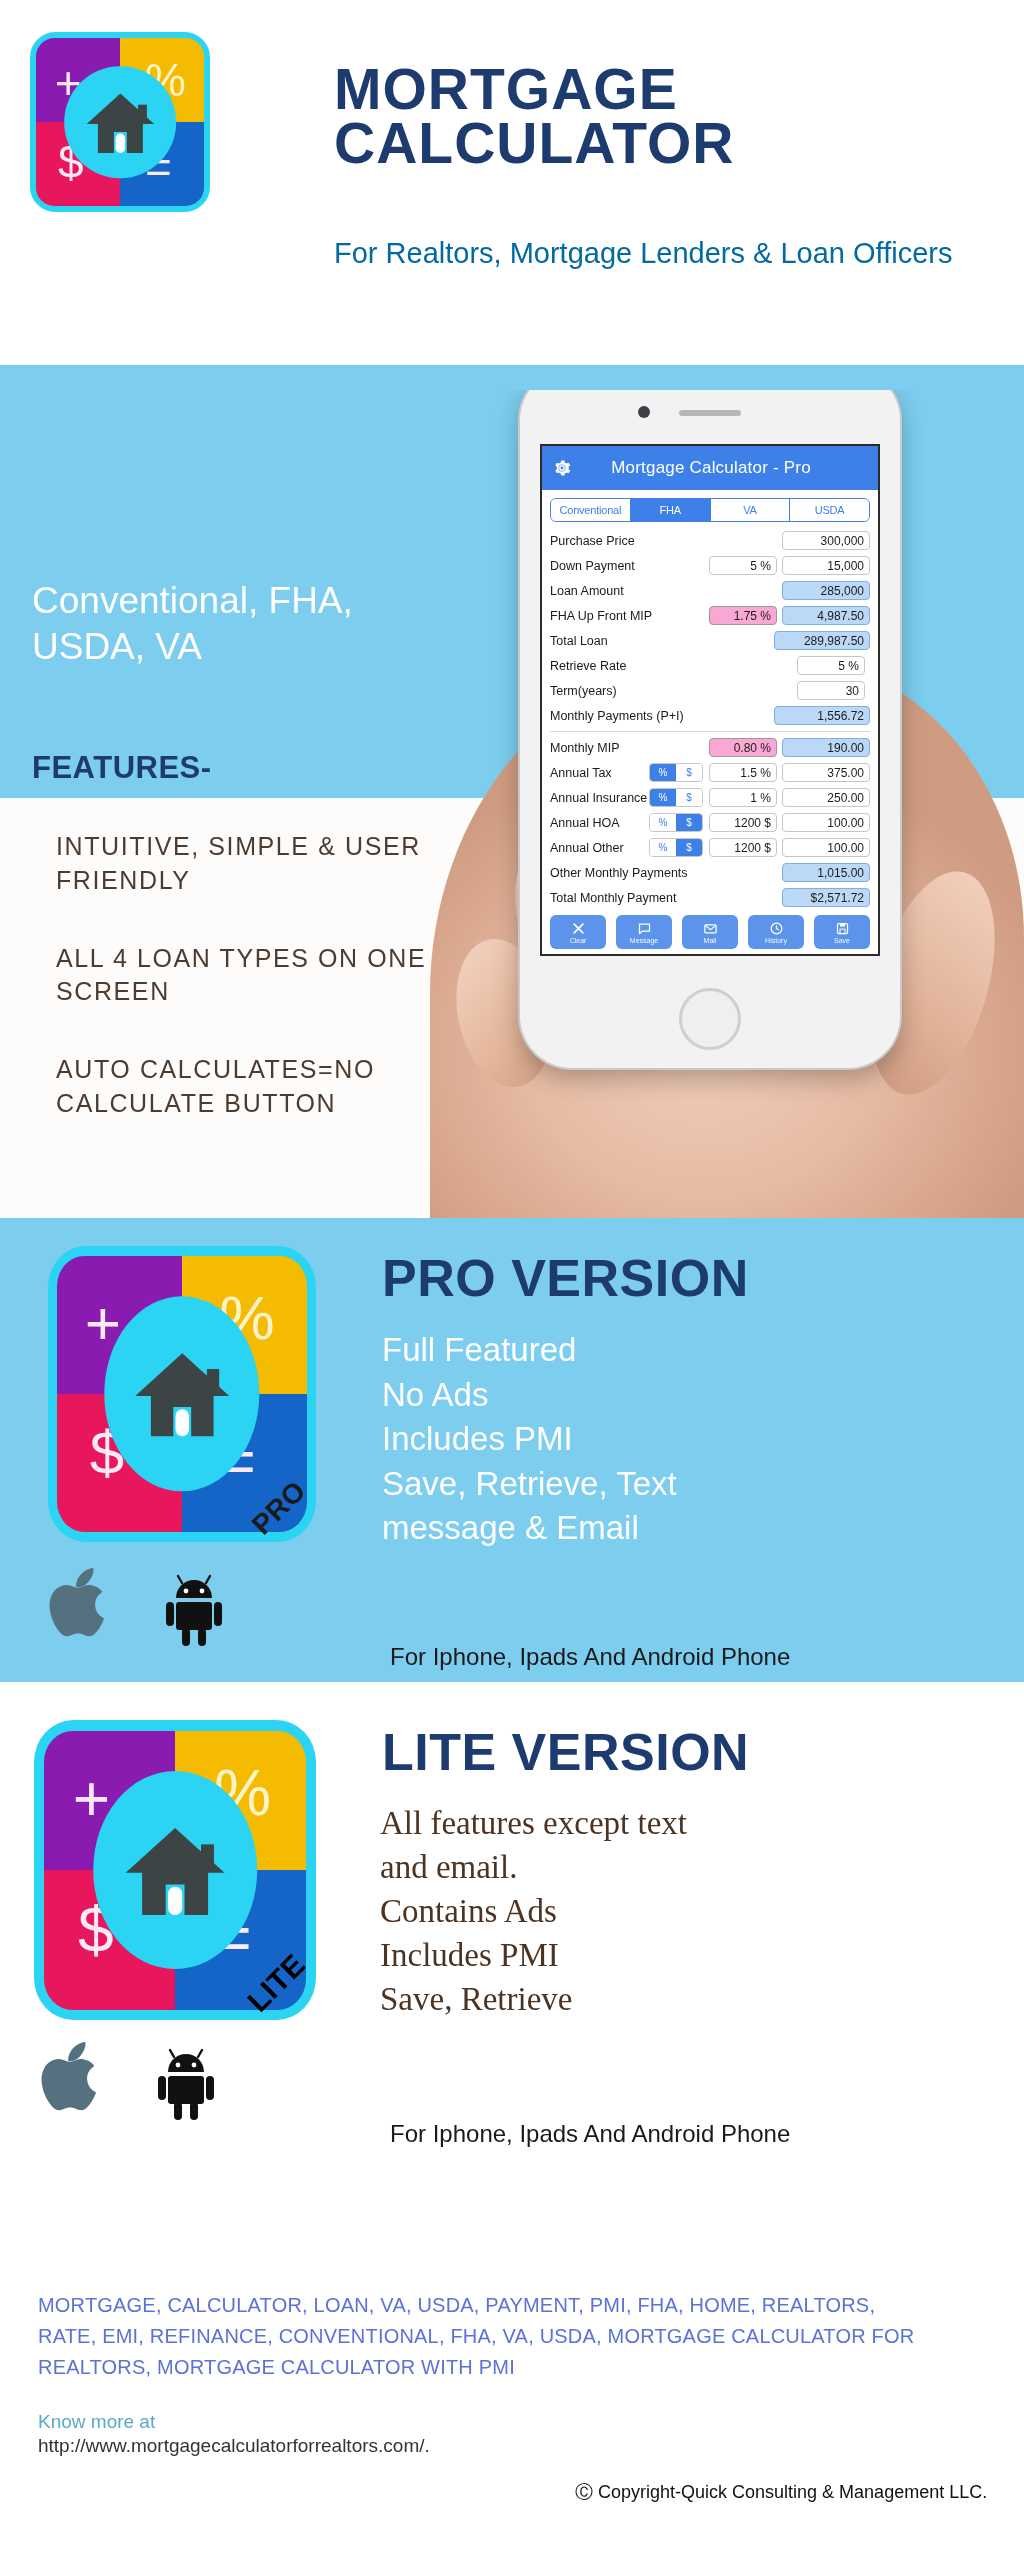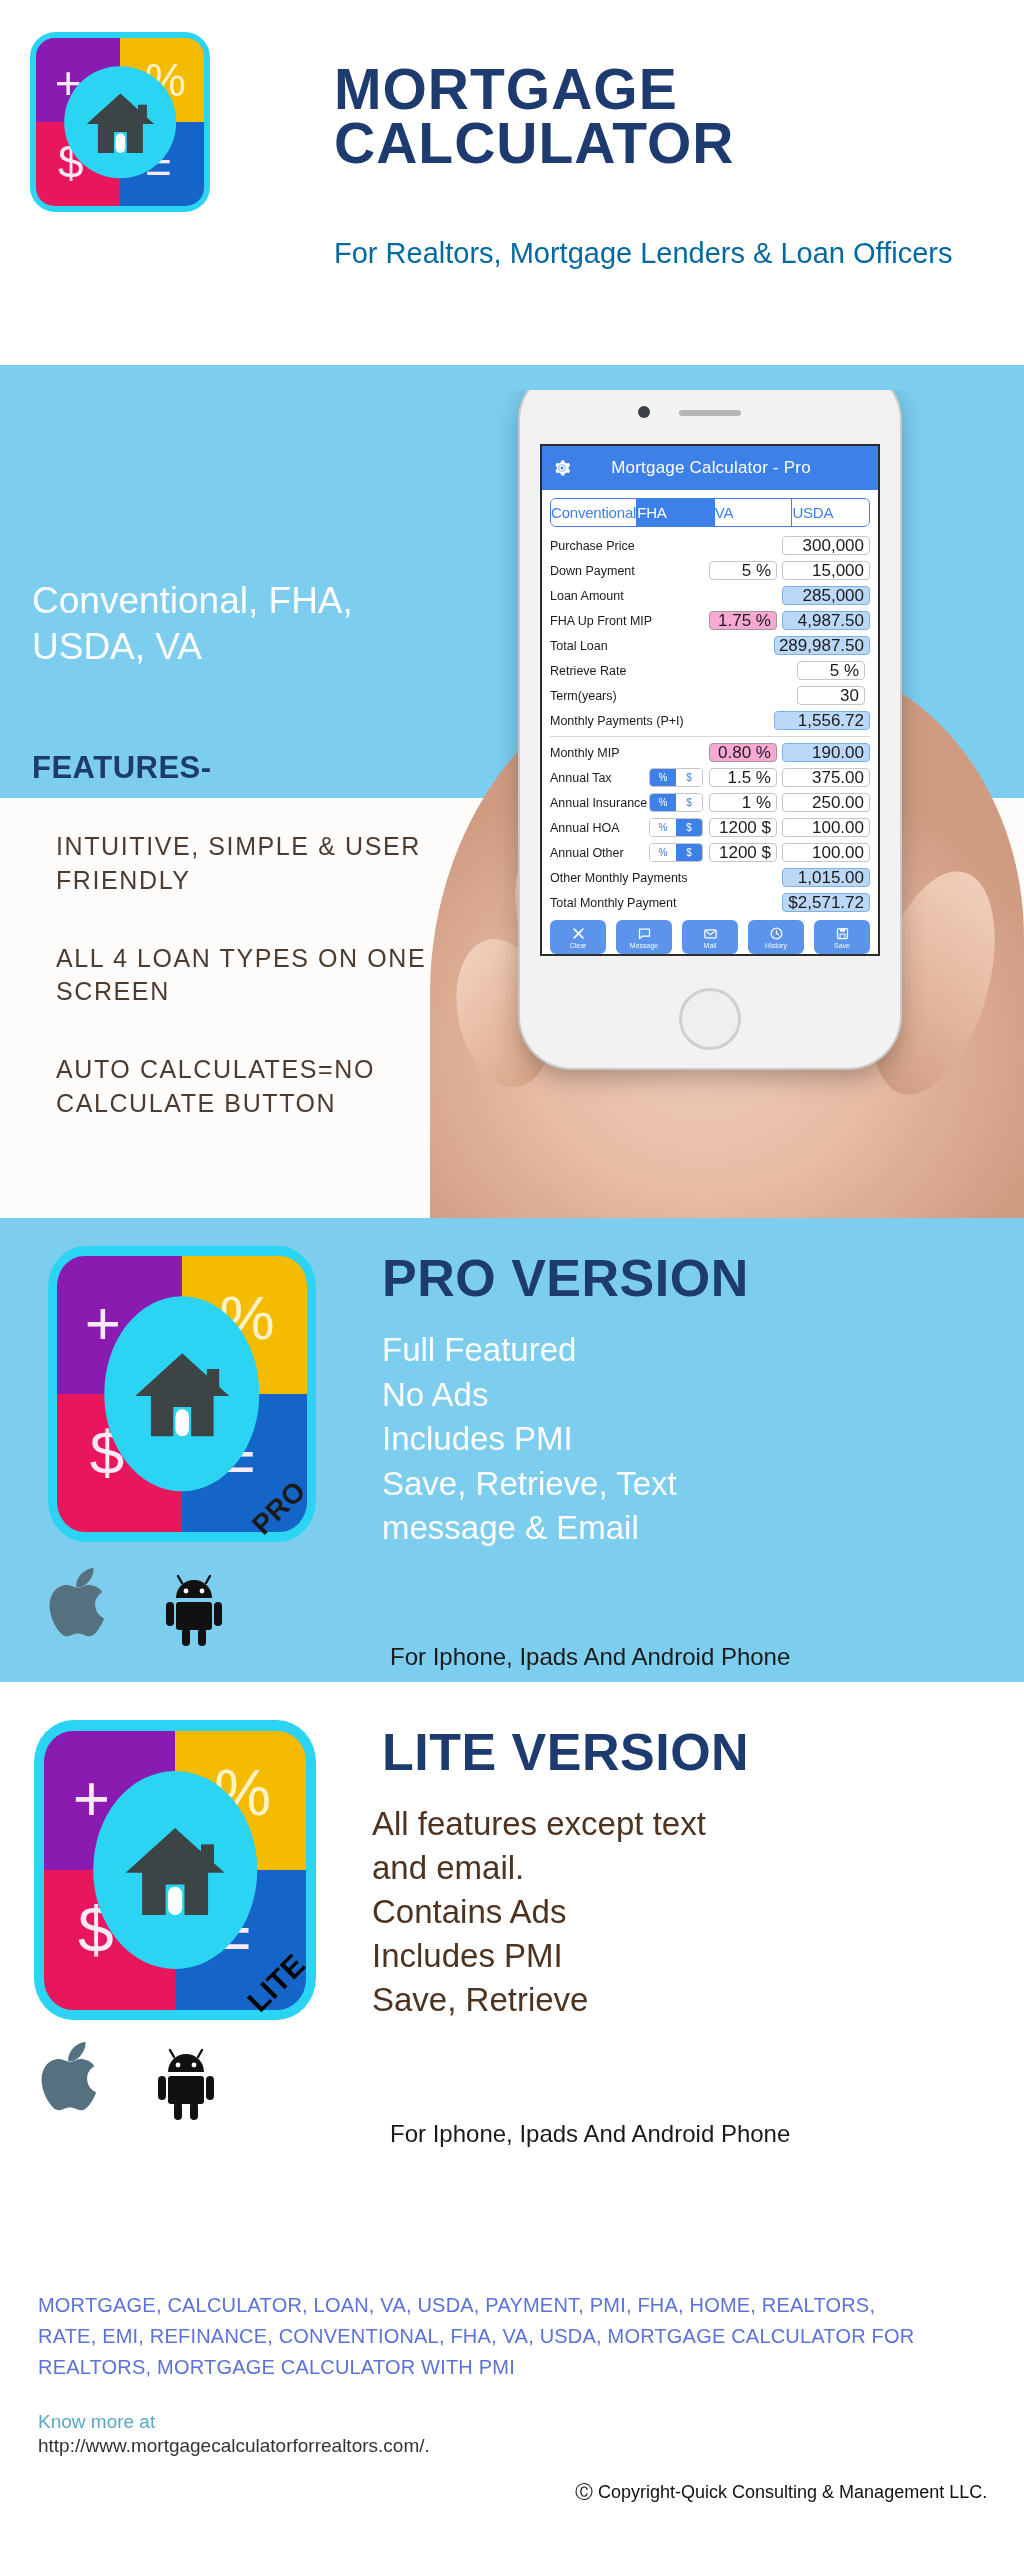--- a/index.html
+++ b/index.html
@@ -83,30 +83,30 @@
       width:62px; height:62px; border-radius:50%; border:3px solid #cfcfcf; background:#efefef; }
   .screen { position:absolute; left:20px; top:76px; width:340px; height:512px;
       background:#fff; border:2px solid #2b2b2b; overflow:hidden; }
 
   .app-bar { height:44px; background:#3d80e8; display:flex; align-items:center; padding:0 10px; }
   .app-bar .gear { width:20px; height:20px; flex:0 0 20px; }
   .app-bar .app-title { flex:1; text-align:center; color:#fff; font-size:17px;
       font-weight:500; letter-spacing:.2px; margin-right:18px; }
 
   .tabs { display:flex; margin:8px 8px 4px 8px; border:1px solid #3d80e8; border-radius:6px; overflow:hidden; }
-  .tabs .tab { flex:1; text-align:left; font-size:15px; padding:5px 0; color:#3d80e8; background:#fff;
+  .tabs .tab { flex:1; text-align:center; font-size:11px; padding:5px 0; color:#3d80e8; background:#fff;
       border-right:1px solid #3d80e8; letter-spacing:-.2px; }
   .tabs .tab:last-child { border-right:none; }
   .tabs .tab.active { background:#3d80e8; color:#fff; }
 
   .rows { padding:2px 8px 0 8px; }
   .row { display:flex; align-items:center; height:25px; font-size:12.5px; color:#1b1b1b; }
   .row .lbl { flex:1; white-space:nowrap; }
   .fld { height:19px; border:1px solid #c6c6c6; border-radius:4px; background:#fff;
-      font-size:17px; display:flex; align-items:center; justify-content:flex-end;
+      font-size:12px; display:flex; align-items:center; justify-content:flex-end;
       padding-right:5px; color:#1b1b1b; }
   .fld.pct { width:68px; margin-right:5px; }
   .fld.val { width:88px; }
   .fld.res { background:#bcd8f7; border-color:#7fb0e4; }
   .fld.gray { background:#f9a8d4; border-color:#9a9a9a; }
   .fld.wide { width:96px; }
   .toggle { display:flex; width:54px; height:19px; margin-right:6px; border:1px solid #c6c6c6;
       border-radius:4px; overflow:hidden; }
   .toggle div { flex:1; font-size:10px; display:flex; align-items:center; justify-content:center;
       color:#3d80e8; background:#fff; }
@@ -131,21 +131,21 @@
   .pro .platform-note { position:absolute; left:390px; top:425px; font-size:24px; color:#1a1a1a; }
 
   
   .lite { position:absolute; left:0; top:1690px; width:1024px; height:490px; background:#fff; }
   .lite .app-icon { position:absolute; left:34px; top:30px; width:282px; height:300px; }
   .lite .icon-circle { width:58%; height:66%; border-radius:50%; }
   .lite .q span { font-size:64px; }
   .lite .corner-tag { font-size:30px; right:6px; bottom:20px; color:#000; }
   .lite h2 { position:absolute; left:382px; top:32px; font-size:52px; font-weight:800;
       color:#1d3b6e; letter-spacing:.5px; }
-  .lite .bullets { position:absolute; left:372px; top:112px; width:600px; }
+  .lite .bullets { position:absolute; left:380px; top:112px; width:600px;font-family:Liberation Serif, serif; }
   .lite .bullets li { list-style:none; color:#4d3320; font-size:33px; line-height:1.33; font-weight:400; }
   .lite .platform-note { position:absolute; left:390px; top:430px; font-size:24px; color:#1a1a1a; }
 
   
   .store-icons { position:absolute; display:flex; align-items:flex-end; gap:52px; }
   .apple-ico { width:64px; height:78px; }
   .android-ico { width:60px; height:76px; }
 
   
   .keywords { position:absolute; left:38px; top:2290px; width:900px;

